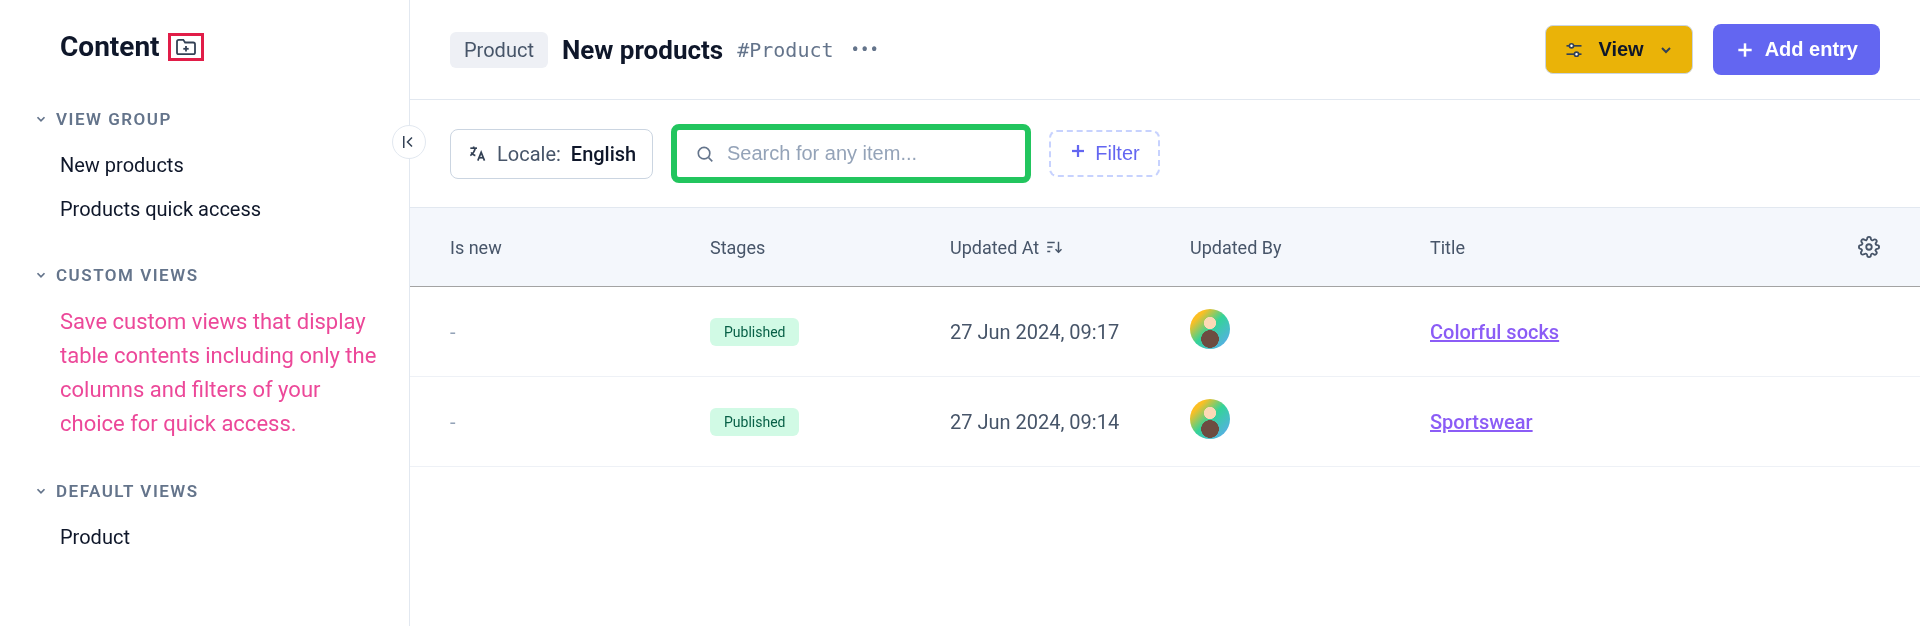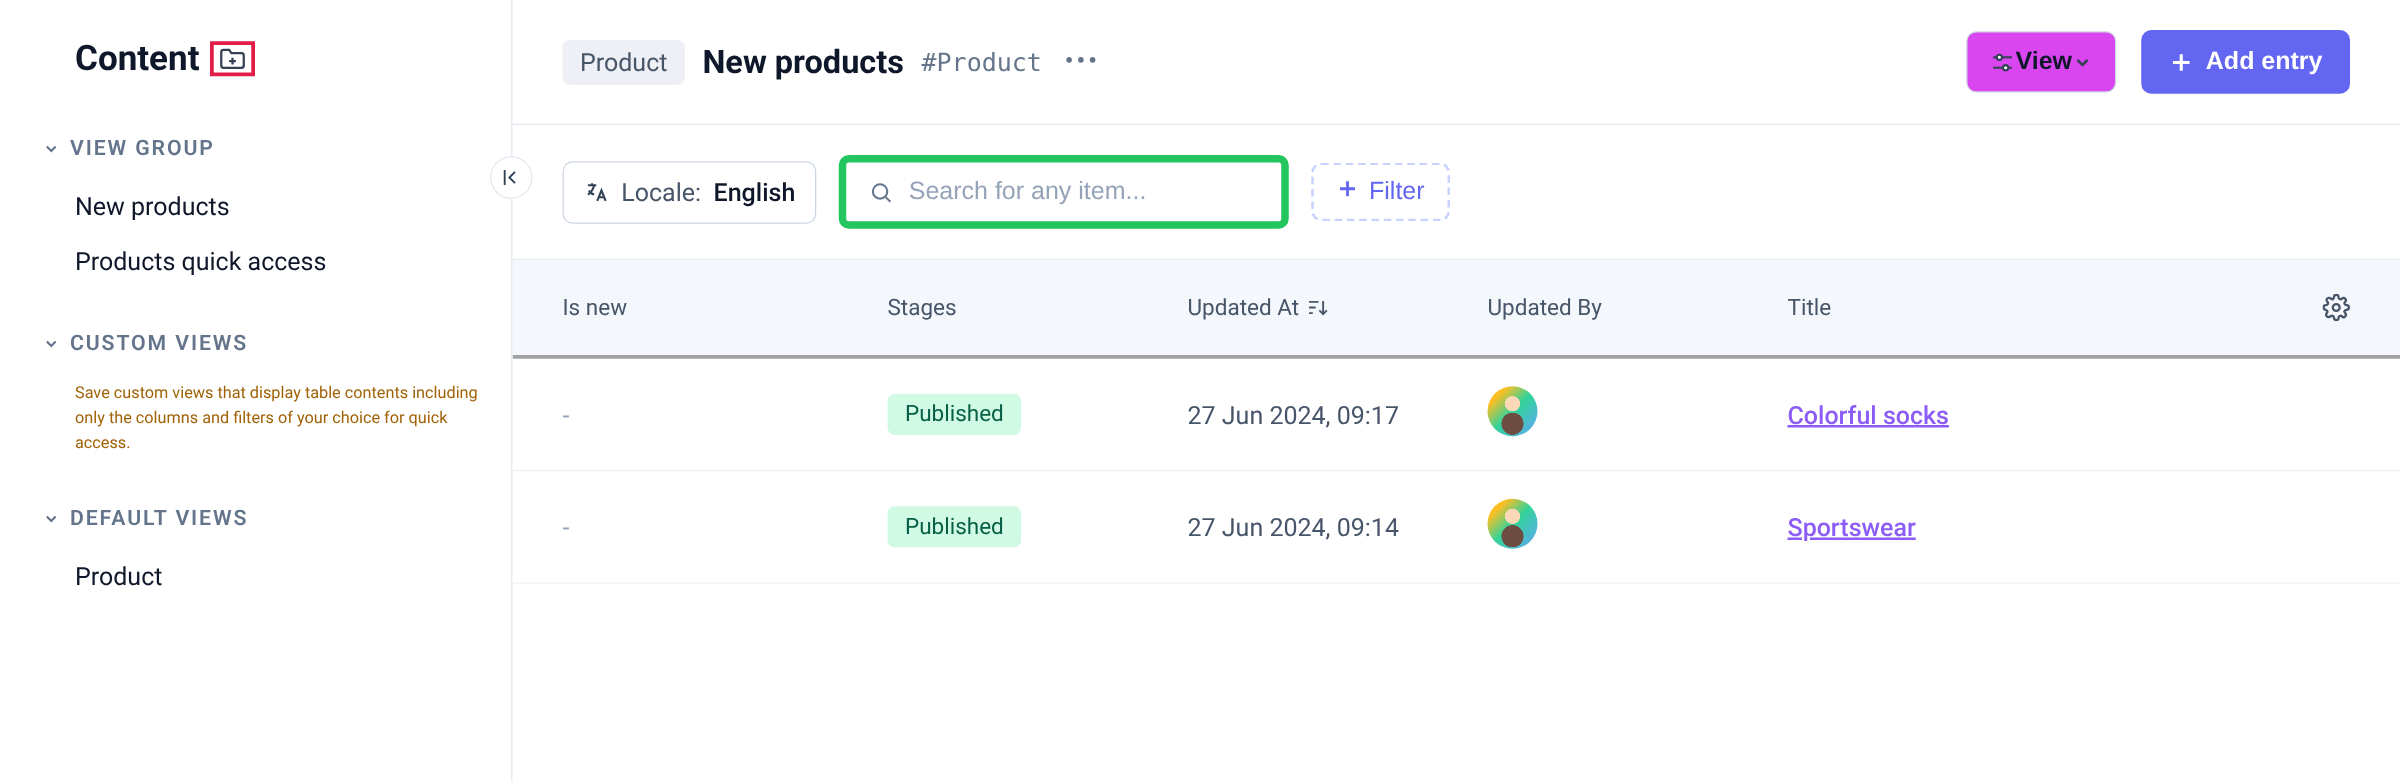--- a/index.html
+++ b/index.html
@@ -56,22 +56,22 @@
     text-transform: uppercase;
   }
   .section-items { padding: 8px 0 10px 0; }
   .section-item {
     font-size: 20px;
     color: #0f172a;
     padding: 10px 6px 10px 30px;
     cursor: pointer;
   }
   .section-desc {
-    font-size: 13px;
-    color: #a16207;
+    font-size: 22px;
+    color: #ec4899;
     line-height: 1.55;
     padding: 6px 6px 6px 30px;
   }
 
   .collapse-btn {
     position: absolute;
     top: 125px;
     right: -17px;
     width: 34px;
     height: 34px;
@@ -130,23 +130,23 @@
     padding: 0 4px;
   }
   .header-right {
     display: flex;
     align-items: center;
     gap: 20px;
   }
   .view-btn {
     display: inline-flex;
     align-items: center;
-    gap: 0;
+    gap: 14px;
     border: 1px solid #cbd5e1;
-    background: #d946ef;
+    background: #eab308;
     color: #0f172a;
     font-size: 20px;
     font-weight: 600;
     padding: 12px 18px;
     border-radius: 8px;
     cursor: pointer;
   }
   .add-btn {
     display: inline-flex;
     align-items: center;
@@ -211,21 +211,21 @@
     cursor: pointer;
   }
 
   .table-wrap { flex: 1; overflow: auto; }
   .thead {
     display: grid;
     grid-template-columns: 260px 240px 240px 240px 1fr 70px;
     align-items: center;
     background: #f4f7fc;
     border-top: 1px solid #e2e8f0;
-    border-bottom: 3px solid #a3a3a3;
+    border-bottom: 1px solid #a3a3a3;
     padding: 0 40px;
     height: 80px;
   }
   .thead .th {
     font-size: 18px;
     color: #475569;
     display: flex;
     align-items: center;
     gap: 6px;
   }
@@ -239,21 +239,21 @@
     border-bottom: 1px solid #eef1f6;
     font-size: 20px;
   }
   .dash { color: #94a3b8; }
   .stage-pill {
     display: inline-block;
     background: #d1fae5;
     color: #065f46;
     border-radius: 6px;
     padding: 6px 14px;
-    font-size: 18px;
+    font-size: 14px;
   }
   .updated-at { color: #475569; }
   .avatar {
     width: 40px;
     height: 40px;
     border-radius: 50%;
     background: linear-gradient(135deg,#fbbf24 20%,#34d399 50%,#60a5fa 100%);
     display: inline-block;
     position: relative;
     overflow: hidden;

